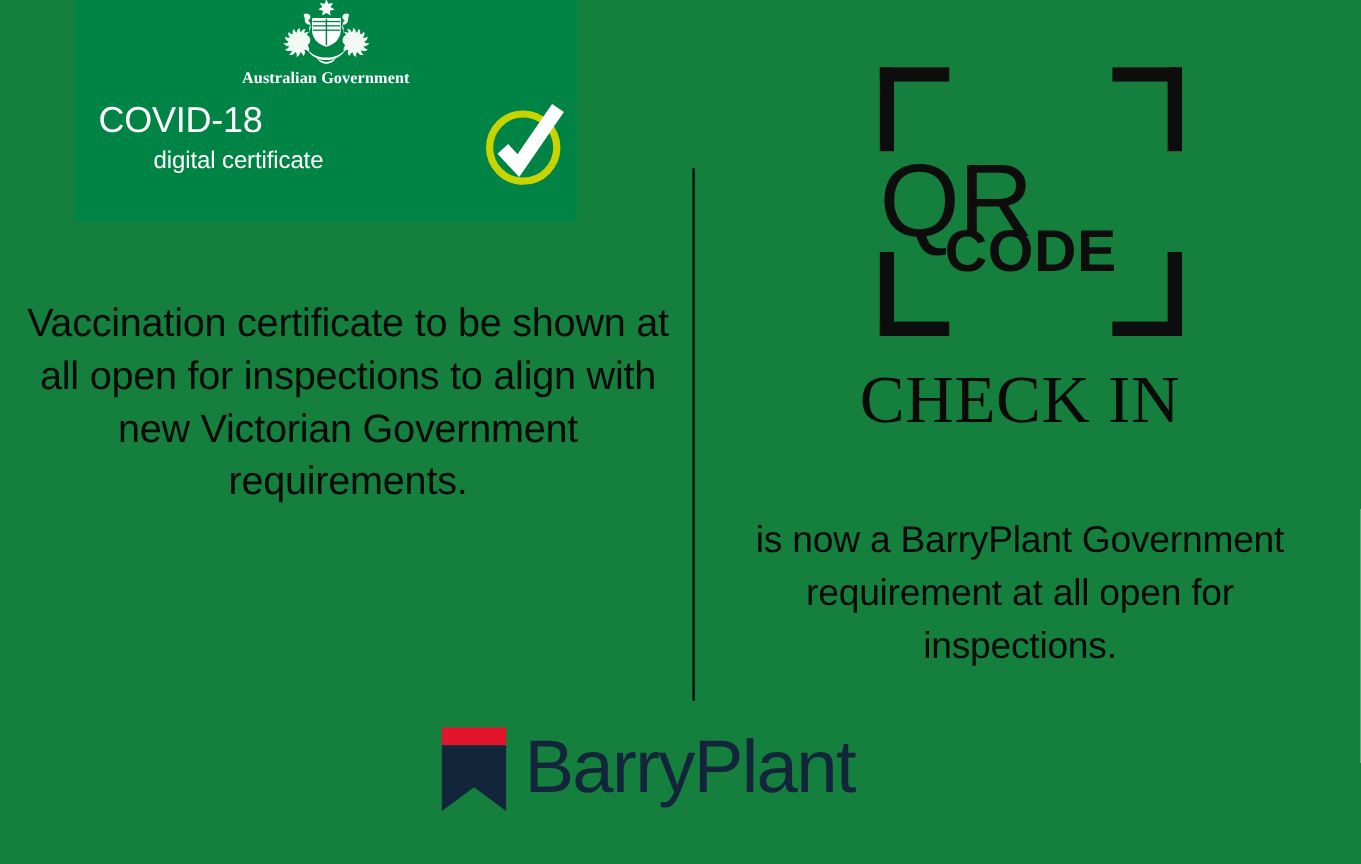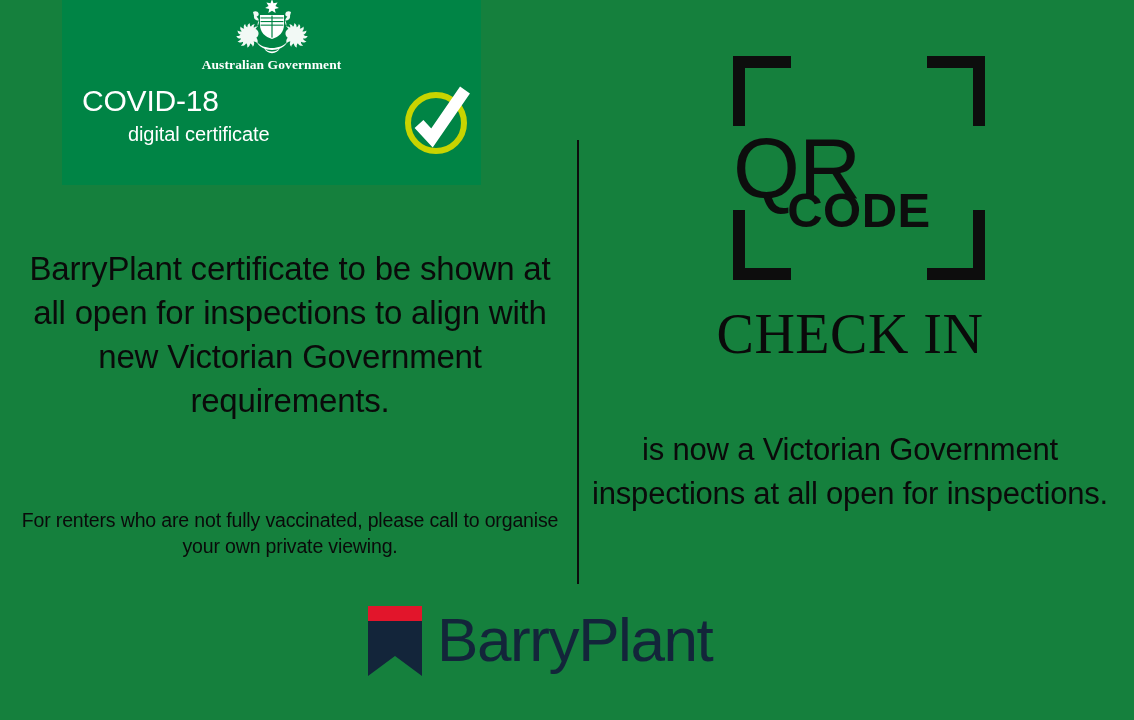--- a/index.html
+++ b/index.html
@@ -236,23 +236,22 @@
     <div class="cert-sub">digital certificate</div>
 
     <svg class="cert-tick" viewBox="0 0 78 78" aria-hidden="true">
       <circle cx="37" cy="41" r="28" fill="none" stroke="#c8d400" stroke-width="6"></circle>
       <path d="M20 42 L33 56 L66 8" fill="none" stroke="#ffffff" stroke-width="12" stroke-linecap="butt" stroke-linejoin="miter"></path>
     </svg>
   </div>
 
   <div class="divider"></div>
 
-  <div class="left-main">BarryPlant certificate to be shown at all open for inspections to align with new Victorian Government requirements.</div>
-
-  <div class="left-note">For renters who are not fully vaccinated, please call to organise your own private viewing.</div>
+  <div class="left-main">Vaccination certificate to be shown at all open for inspections to align with new Victorian Government requirements.</div>
+
 
   <div class="qr-graphic">
     <svg width="252" height="224" viewBox="0 0 252 224" aria-hidden="true">
       <g fill="#0d0d0d">
 
         <rect x="0" y="0" width="58" height="12"></rect>
         <rect x="0" y="0" width="12" height="70"></rect>
 
         <rect x="194" y="0" width="58" height="12"></rect>
         <rect x="240" y="0" width="12" height="70"></rect>
@@ -265,21 +264,21 @@
       </g>
     </svg>
     <div class="qr-text-wrap">
       <div class="qr-word">QR</div>
       <div class="qr-word-sub">CODE</div>
     </div>
   </div>
 
   <div class="check-in">CHECK IN</div>
 
-  <div class="right-main">is now a Victorian Government inspections at all open for inspections.</div>
+  <div class="right-main">is now a BarryPlant Government requirement at all open for inspections.</div>
 
   <div class="logo">
     <svg class="logo-mark" viewBox="0 0 54 70" aria-hidden="true">
       <rect x="0" y="0" width="54" height="15" fill="#e2152b"></rect>
       <path d="M0 15 H54 V70 L27 50 L0 70 Z" fill="#13253a"></path>
     </svg>
     <div class="logo-word">BarryPlant</div>
   </div>
 
 </div>

